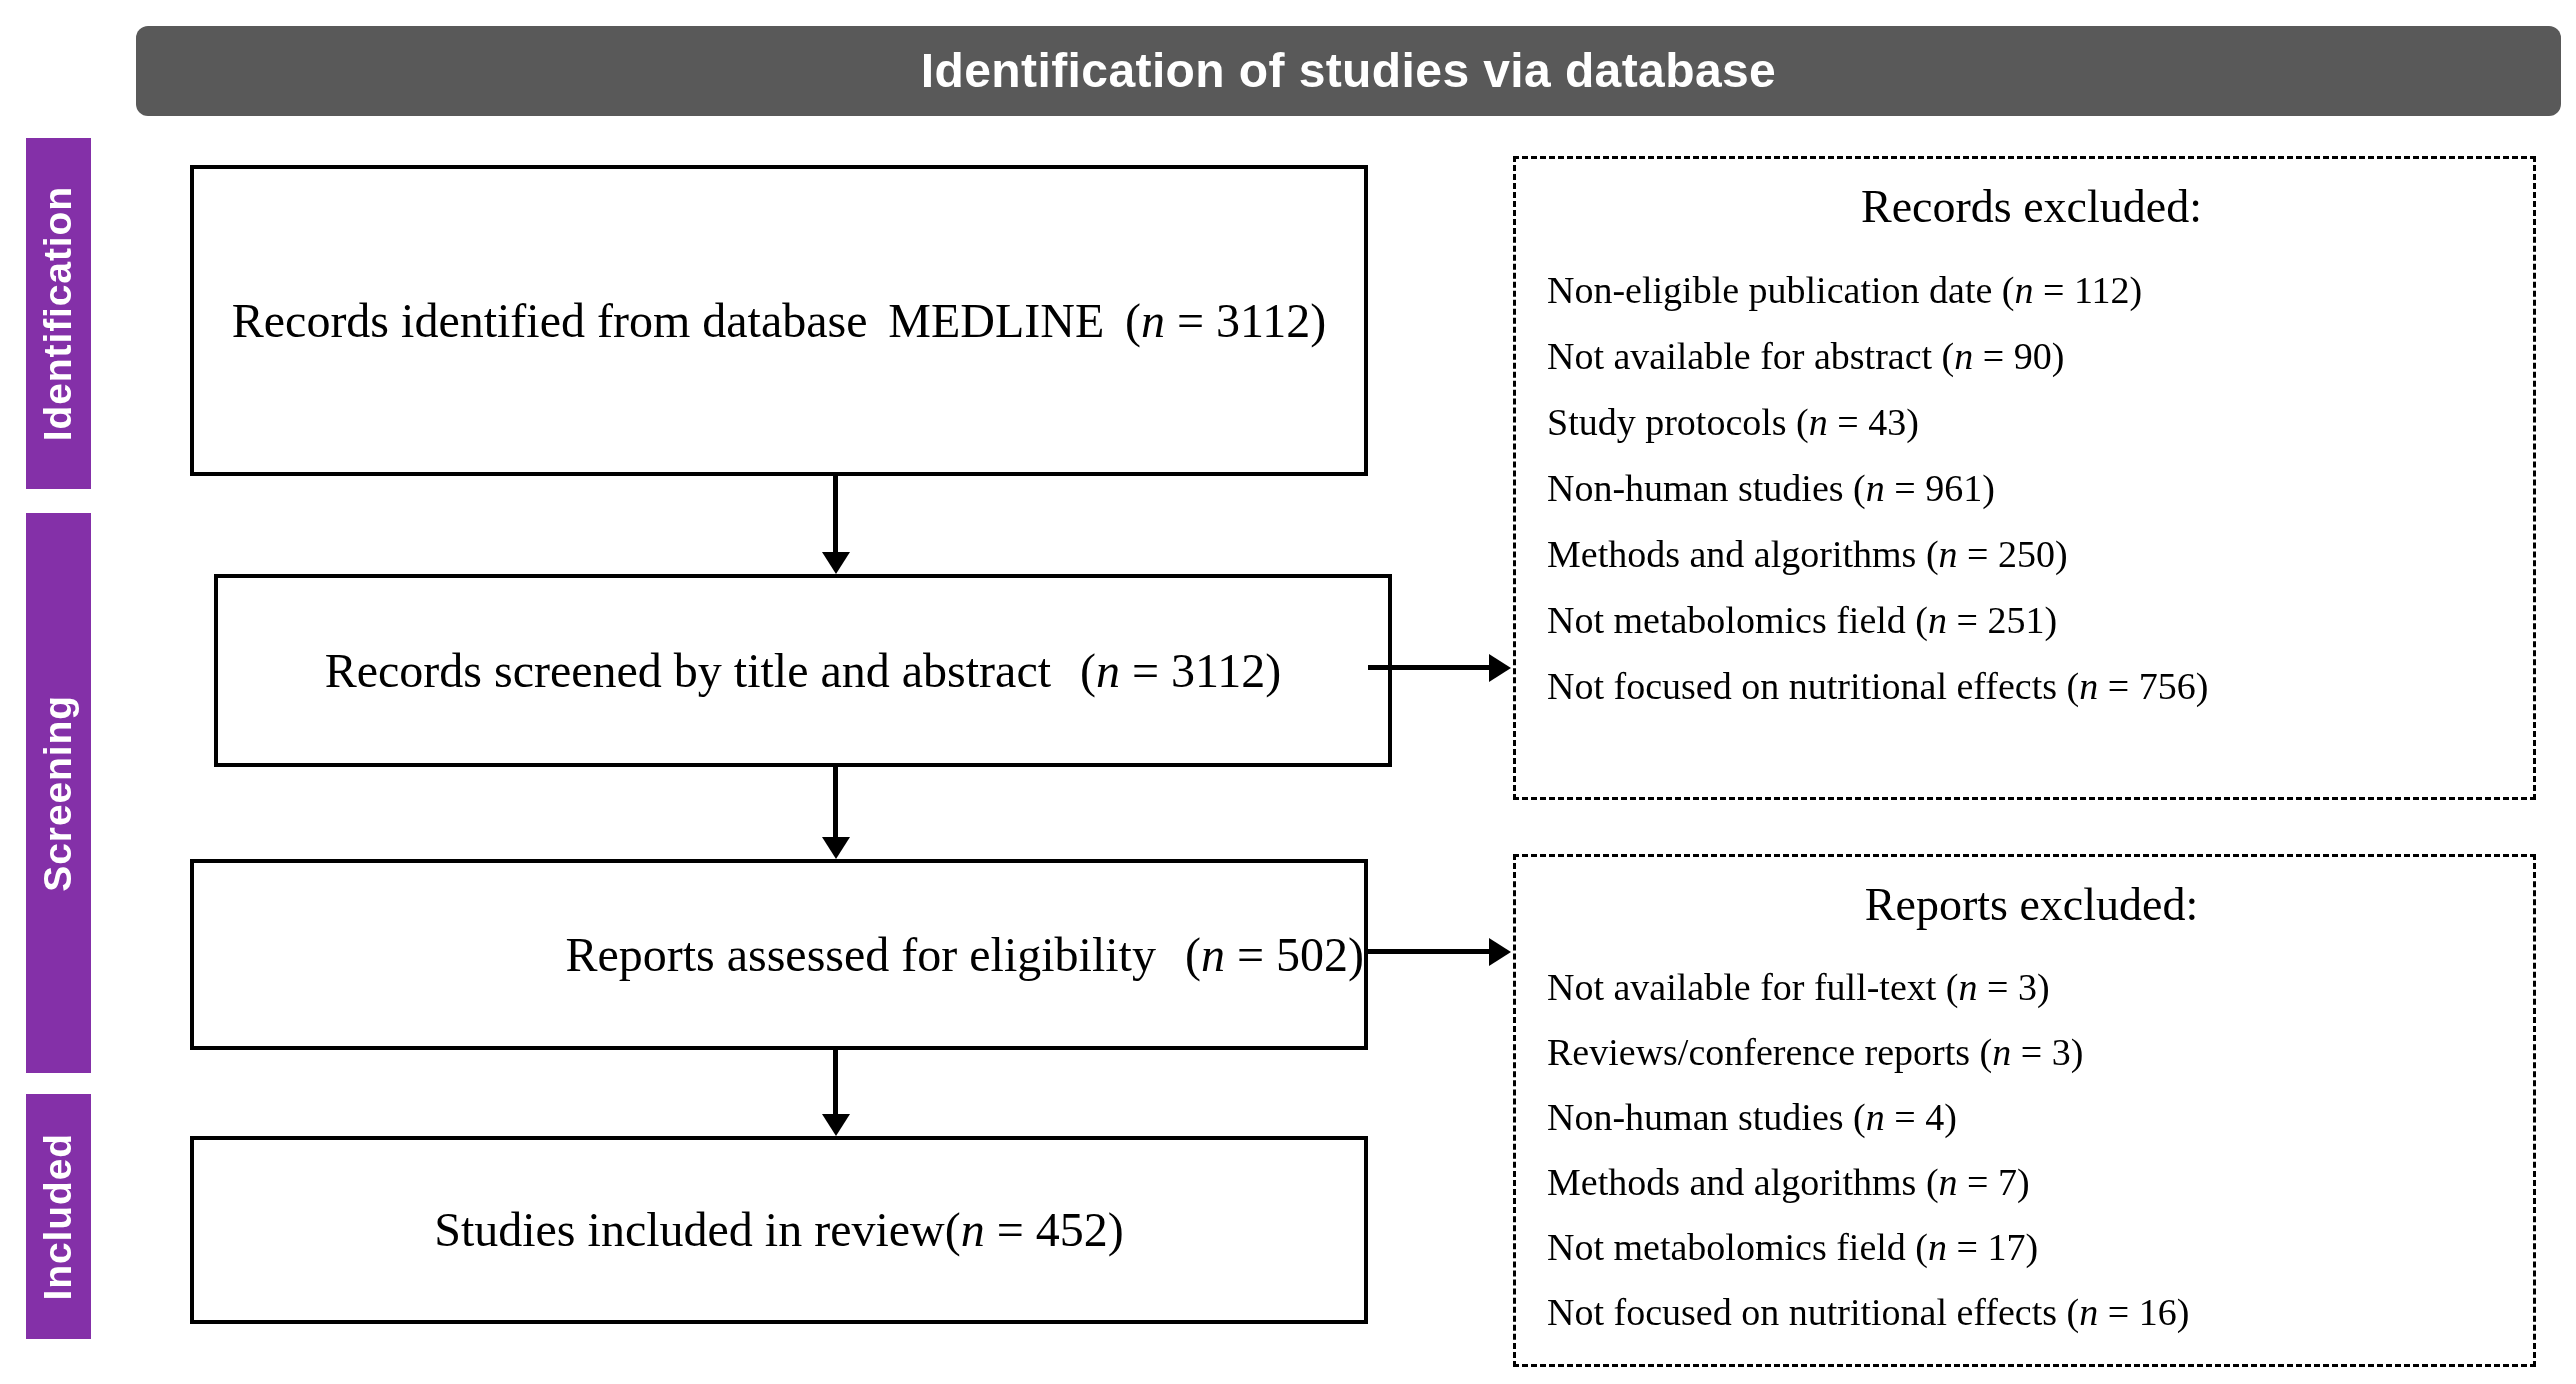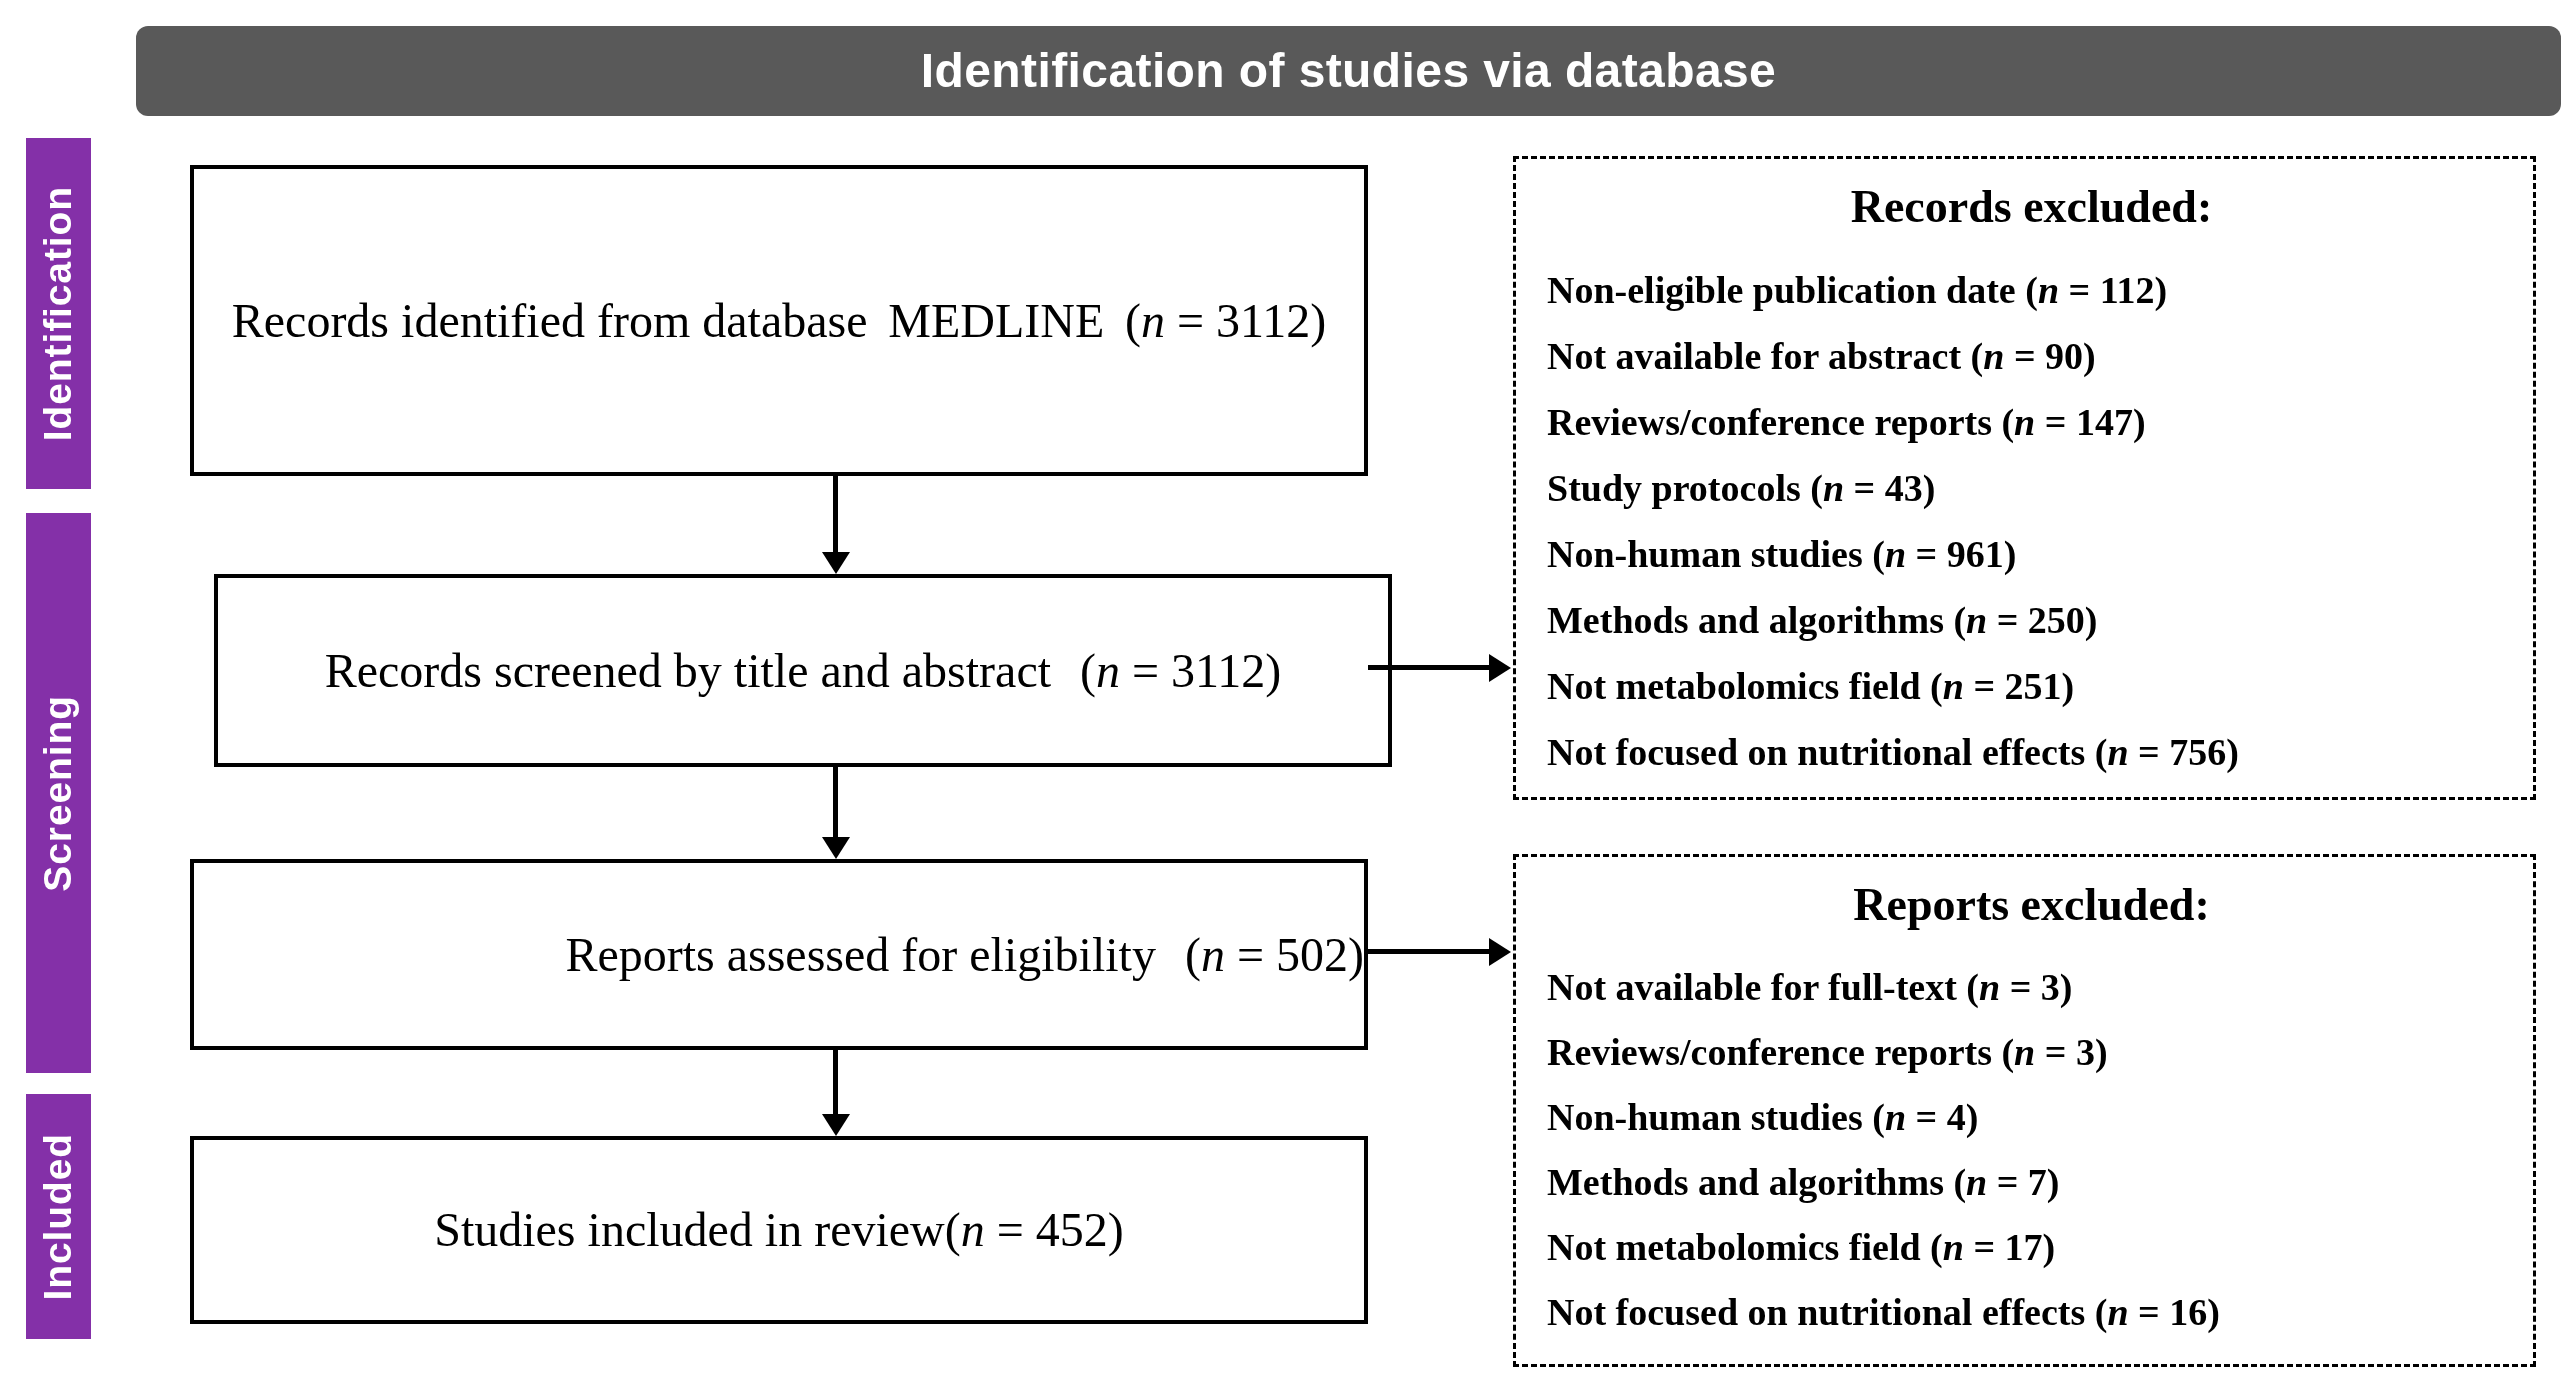--- a/index.html
+++ b/index.html
@@ -37,21 +37,21 @@
     text-align:center;font-size:48px;line-height:1.15;
   }
   .fbox-1{top:165px;height:311px;justify-content:space-evenly;padding:12px 17px;}
   .fbox-2{top:574px;height:193px;gap:29px;margin-left:24px;}
   .fbox-3{top:859px;height:191px;gap:29px;justify-content:flex-end;}
   .fbox-4{top:1136px;height:188px;}
   .fline{white-space:nowrap;}
   
   .dbox{
     position:absolute;left:1513px;width:1023px;box-sizing:border-box;
-    border:3.4px dashed #000;background:#fff;padding:20.5px 17px 8.5px 31px;font-weight:bold;
+    border:3.4px dashed #000;background:#fff;padding:20.5px 17px 8.5px 31px;
   }
   .dbox-1{top:156px;height:644px;}
   .dbox-2{top:854px;height:513px;}
   .dtitle{
     text-align:center;font-size:46px;margin-bottom:24px;white-space:nowrap;
   }
   .xitem{font-size:38px;white-space:nowrap;}
   .dbox-1 .xitem{line-height:66px;}
   .dbox-2 .xitem{line-height:65px;}
   
@@ -138,21 +138,20 @@
   </div>
   <div class="harrow harrow-2">
     <div class="shaft"></div>
     <div class="head"></div>
   </div>
 
   <div class="dbox dbox-1">
     <div class="dtitle">Records excluded:</div>
     <div class="xitem">Non-eligible publication date (<i>n</i> = 112)</div>
     <div class="xitem">Not available for abstract (<i>n</i> = 90)</div>
-    <div class="xitem">Reviews/conference reports (<i>n</i> = 147)</div>
     <div class="xitem">Study protocols (<i>n</i> = 43)</div>
     <div class="xitem">Non-human studies (<i>n</i> = 961)</div>
     <div class="xitem">Methods and algorithms (<i>n</i> = 250)</div>
     <div class="xitem">Not metabolomics field (<i>n</i> = 251)</div>
     <div class="xitem">Not focused on nutritional effects (<i>n</i> = 756)</div>
   </div>
 
   <div class="dbox dbox-2">
     <div class="dtitle">Reports excluded:</div>
     <div class="xitem">Not available for full-text (<i>n</i> = 3)</div>

